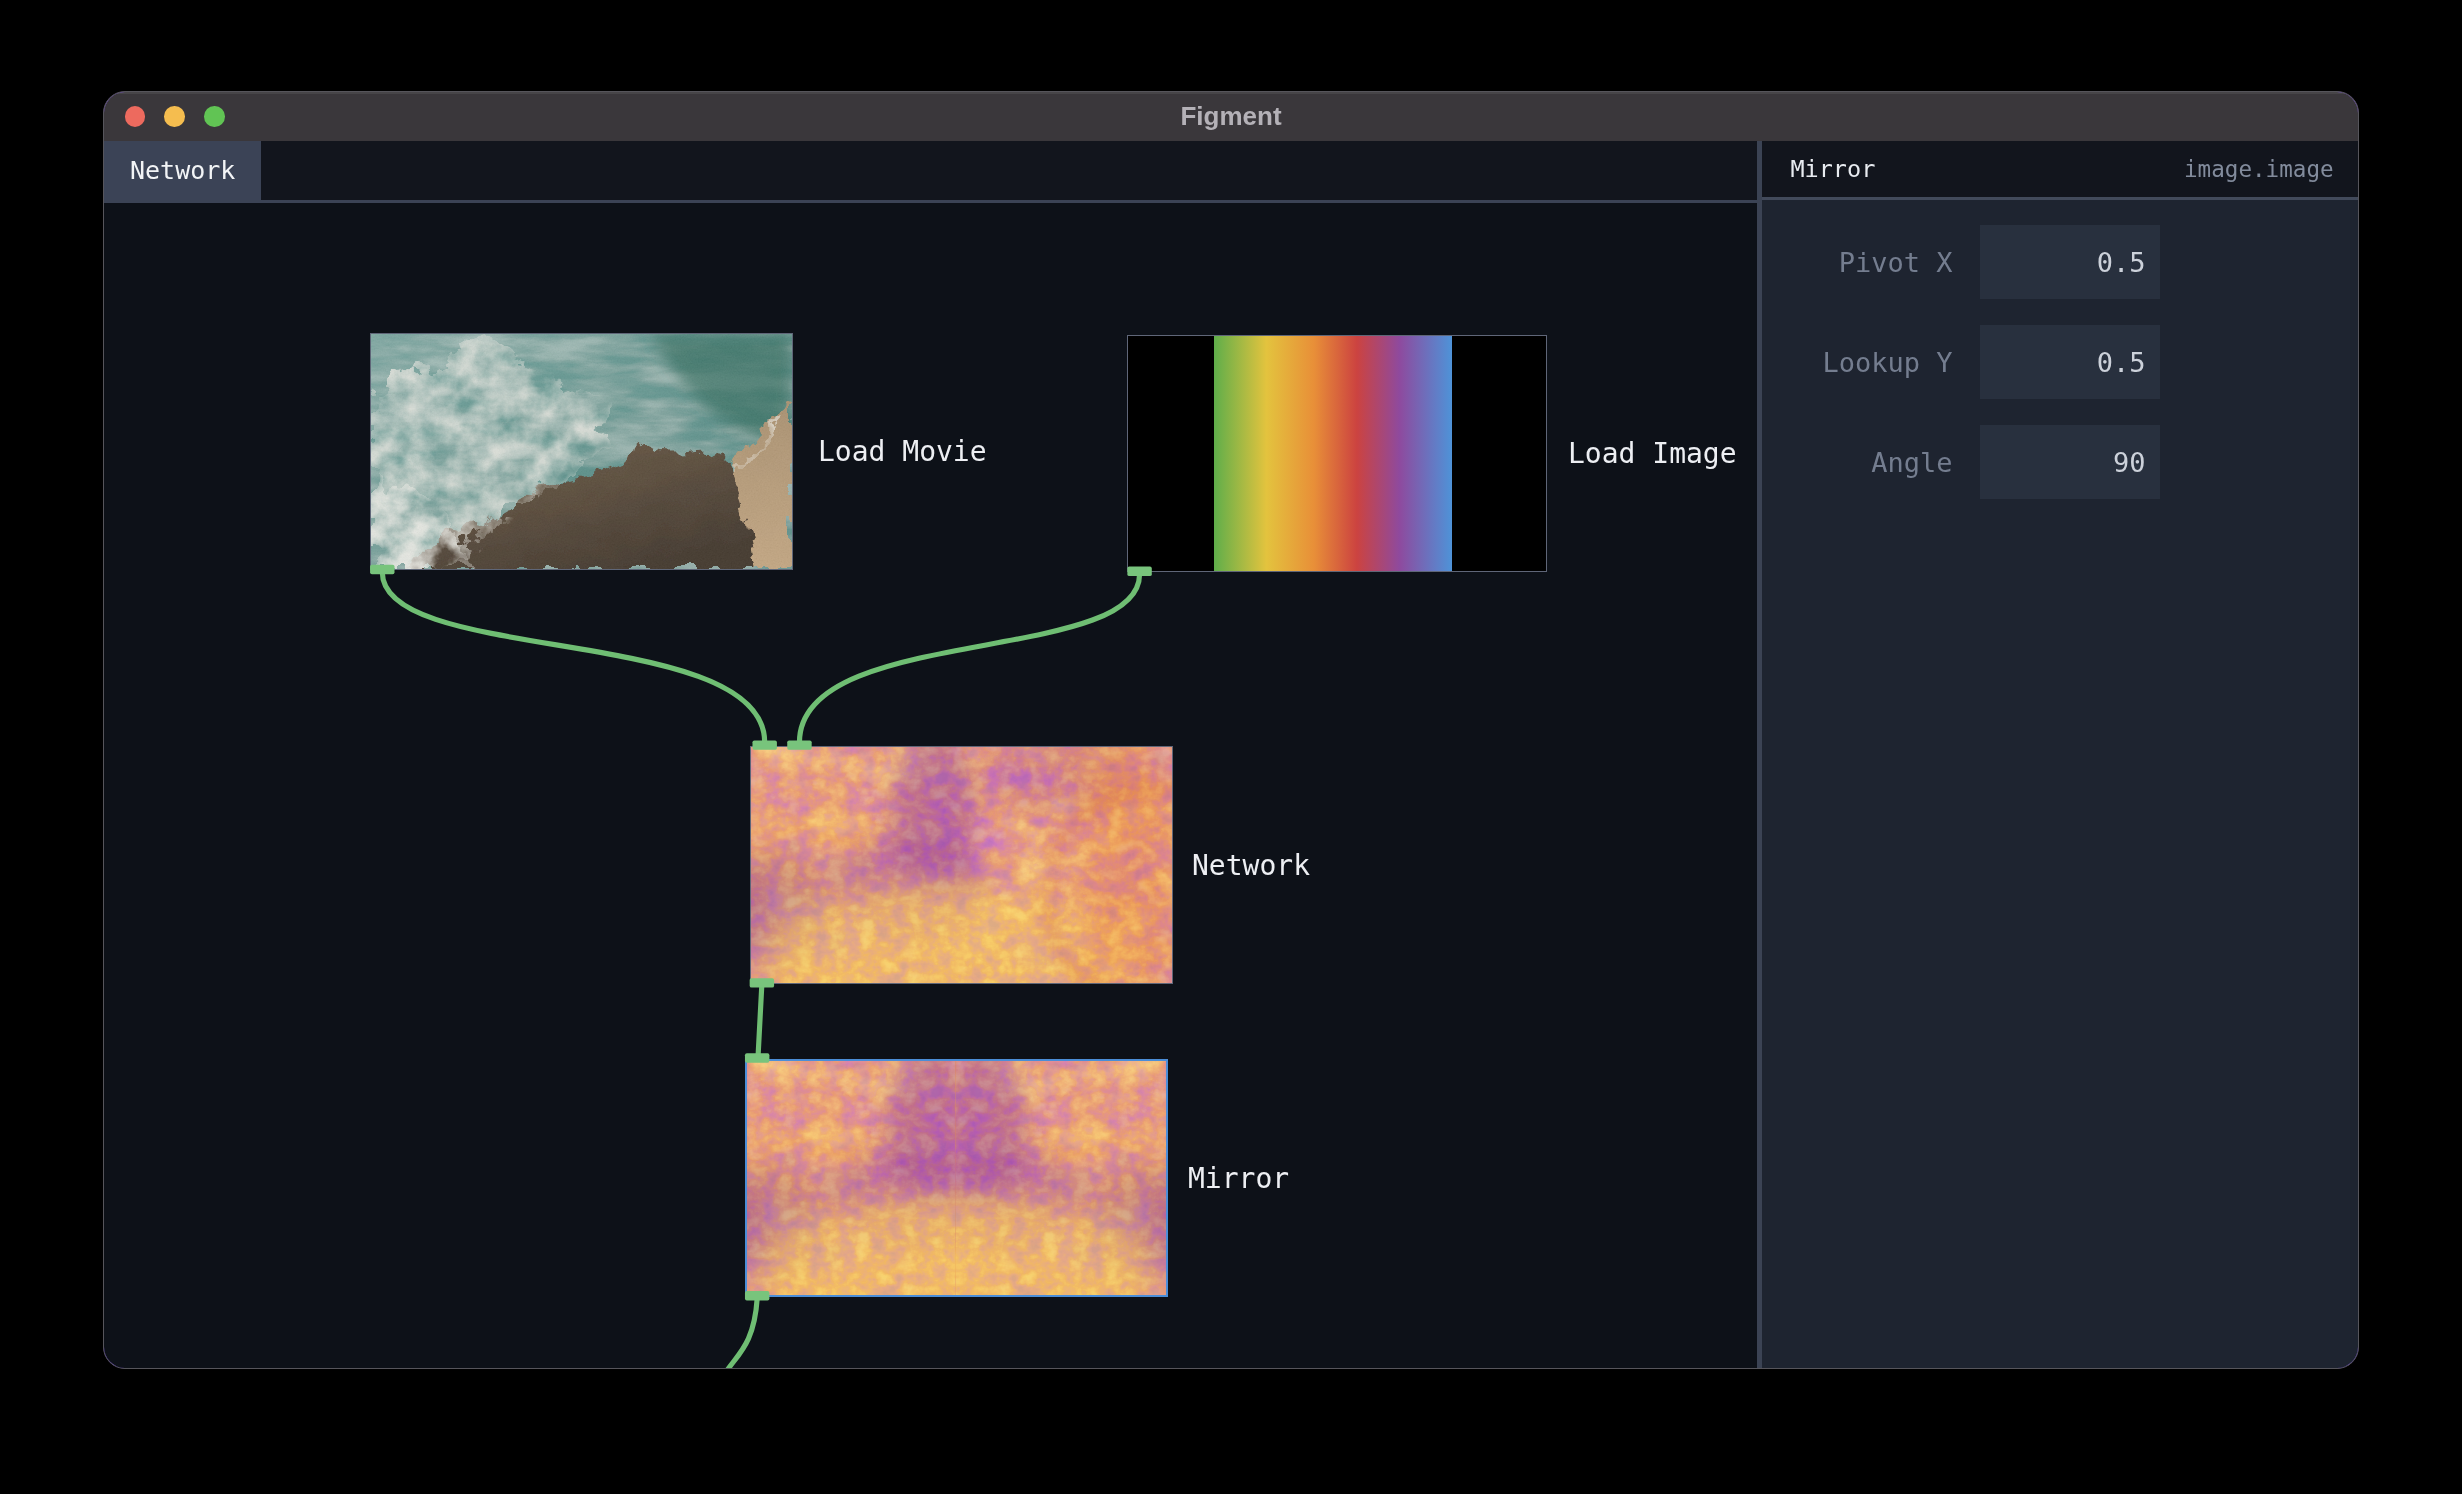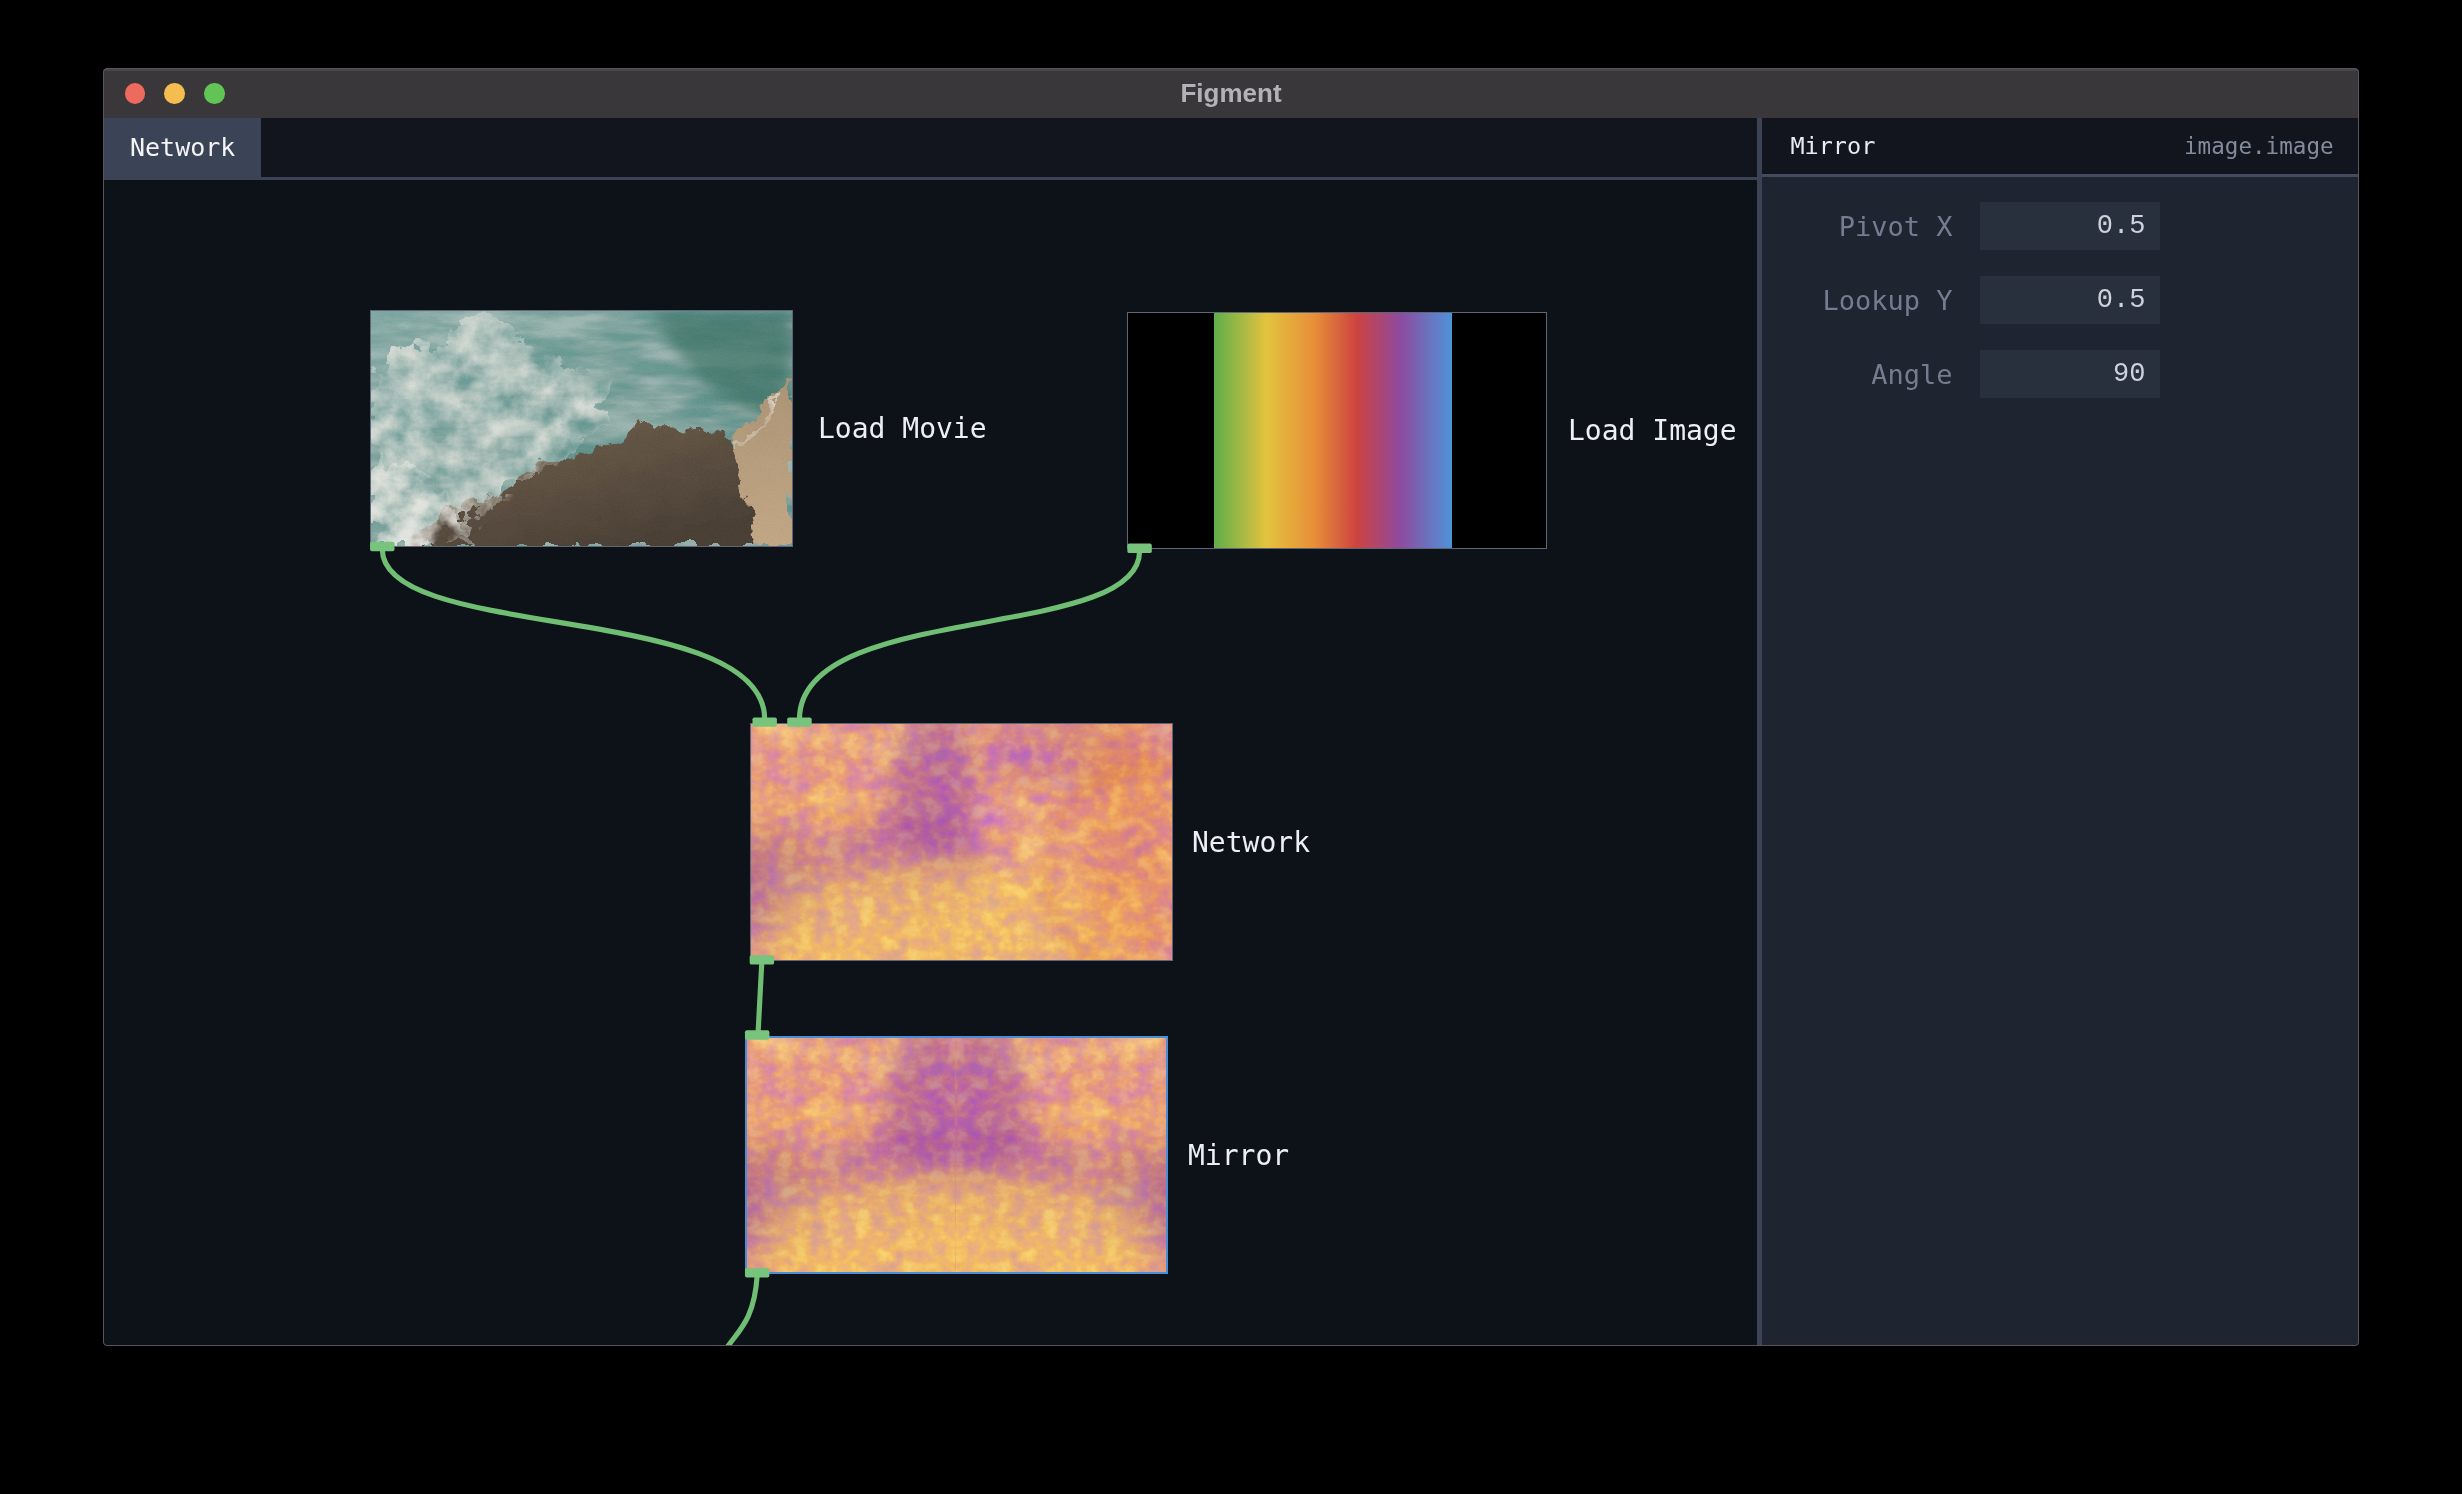--- a/index.html
+++ b/index.html
@@ -1,18 +1,18 @@
 <!DOCTYPE html>
 <html style="font-size:15px"><head>
 <meta charset="utf-8">
 <style>
   html,body{margin:0;padding:0;background:#000;width:2462px;height:1494px;overflow:hidden;
     font-family:"DejaVu Sans Mono", monospace;}
-  .window{position:absolute;left:103px;top:68px;width:2256px;height:1278px;
-    border:1.9px solid #56555b;border-radius:4px;overflow:hidden;background:#8b5cf6;box-sizing:border-box;}
+  .window{position:absolute;left:103px;top:91px;width:2256px;height:1278px;
+    border:1.9px solid #56555b;border-radius:22px;overflow:hidden;background:#8b5cf6;box-sizing:border-box;}
   .titlebar{position:relative;height:49px;background:#3a373b;
     box-shadow:inset 0 1.9px 0 rgba(255,255,255,.07);display:flex;align-items:center;justify-content:center;}
   .title{font-family:"Liberation Sans", sans-serif;font-weight:700;font-size:26px;color:#b4b1b7;}
   .lights{position:absolute;left:20.7px;top:14px;display:flex;gap:19px;}
   .light{width:20.7px;height:20.7px;border-radius:50%;}
   .light.red{background:#ed6a5e;}  .light.yellow{background:#f5bd4f;}  .light.green{background:#61c454;}
   .main{display:flex;height:1229px;}
   .left{width:1654px;display:flex;flex-direction:column;}
   .tabbar{height:59px;background:#12151d;border-bottom:3.8px solid #3b4355;display:flex;}
   .tab{min-width:133px;background:#3b4356;color:#f2f4f6;font-size:25px;display:flex;
@@ -28,23 +28,23 @@
   .overlay rect{pointer-events:auto;}
   .divider{width:5.6px;background:#3b4354;}
   .panel{width:596px;display:flex;flex-direction:column;}
   .panel-header{height:59px;background:#12151d;border-bottom:3.8px solid #424a5b;
     display:flex;align-items:center;justify-content:space-between;padding:0 24.4px 0 28px;box-sizing:border-box;}
   .panel-title{color:#e8ebf0;font-size:23.5px;}
   .panel-type{color:#828b9c;font-size:22.6px;}
   .panel-body{flex:1;background:#1e2430;padding-top:25px;}
   .prow{display:flex;align-items:center;margin-bottom:26px;}
   .plabel{width:173px;text-align:right;color:#747d8f;font-size:27px;flex:none;padding-left:17px;}
-  .pfield{margin-left:28px;width:180px;height:48px;background:#28303e;color:#ccd1da;
+  .pfield{margin-left:28px;width:180px;height:74px;background:#28303e;color:#ccd1da;
     font-size:27px;display:flex;align-items:center;justify-content:flex-end;
-    padding-right:15px;box-sizing:border-box;font-family:Liberation Mono, monospace;}
+    padding-right:15px;box-sizing:border-box;}
 </style>
 </head>
 <body>
 
 <svg width="0" height="0" style="position:absolute">
   <defs>
     <linearGradient id="g-water" x1="0" y1="0" x2="1" y2="0.6">
       <stop offset="0" stop-color="#4d837c"></stop>
         <stop offset="0.55" stop-color="#387068"></stop>
         <stop offset="1" stop-color="#2e645d"></stop>

